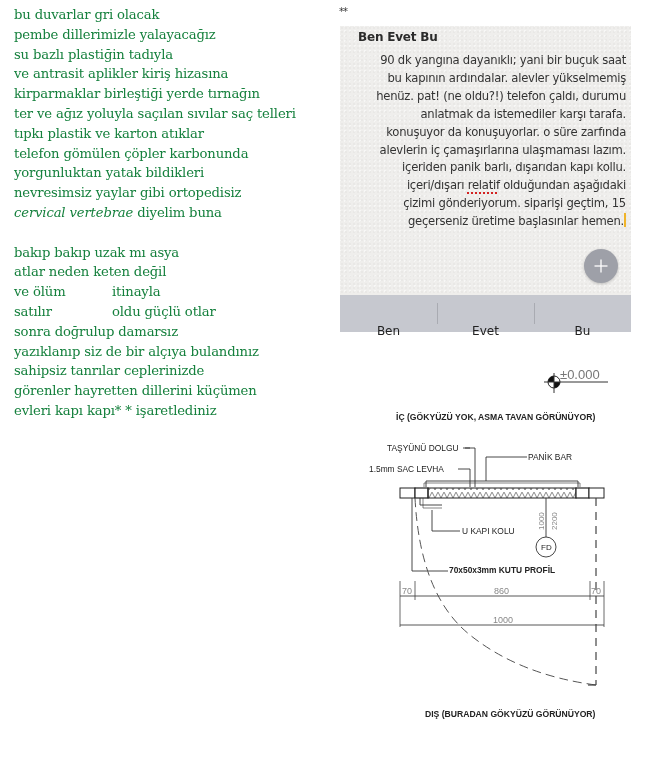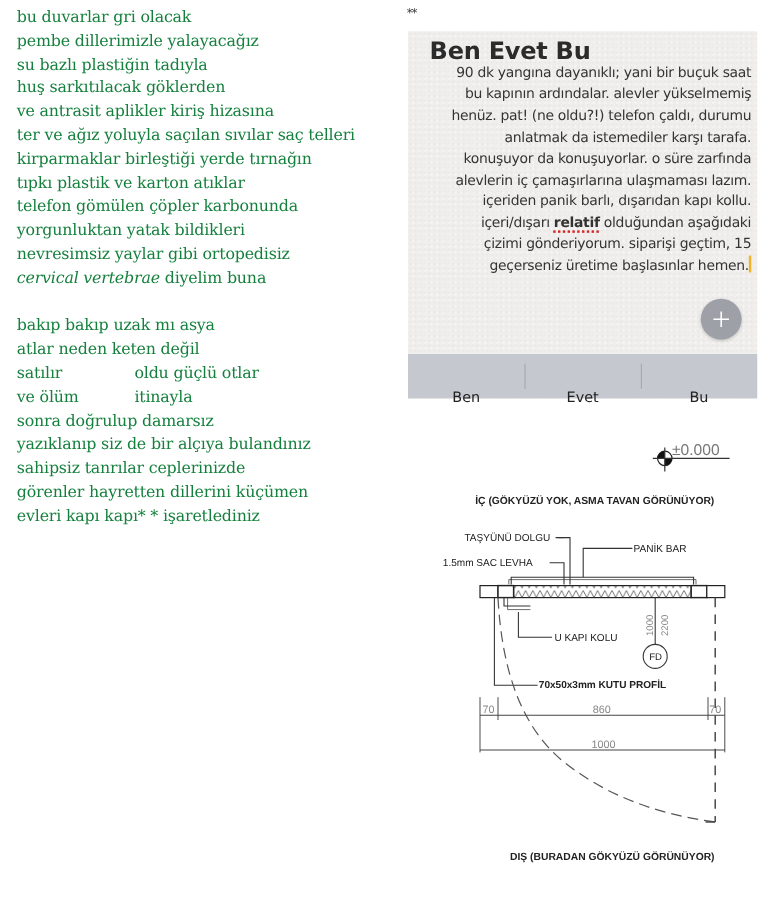--- a/index.html
+++ b/index.html
@@ -30,29 +30,29 @@
     position: absolute; left: 340px; top: 26px; width: 291px; height: 306px;
     background: #efeeec;
     background-image:
       radial-gradient(rgba(0,0,0,0.025) 1px, transparent 1px),
       radial-gradient(rgba(255,255,255,0.5) 1px, transparent 1px);
     background-size: 4px 4px, 5px 5px;
     background-position: 0 0, 2px 2px;
   }
   .note-title {
     position: absolute; left: 18px; top: 4px; font-family: "DejaVu Sans", sans-serif;
-    font-weight: bold; font-size: 20px; color: #2b2b2b; letter-spacing: -0.2px;
+    font-weight: bold; font-size: 12px; color: #2b2b2b; letter-spacing: -0.2px;
   }
   .note-body {
     position: absolute; left: 18px; top: 26px; width: 268px;
     font-family: "DejaVu Sans", sans-serif; font-size: 11.6px; line-height: 17.9px; color: #333;
     letter-spacing: -0.25px;
   }
   .note-body .nl { white-space: nowrap; text-align: right; }
-  .spell { text-decoration: underline dotted #d32222; text-underline-offset: 3px; text-decoration-thickness: 1.5px; font-weight: bold; }
+  .spell { text-decoration: underline dotted #d32222; text-underline-offset: 3px; text-decoration-thickness: 1.5px; }
   .caret { display: inline-block; width: 2px; height: 14px; background: #f0b429; vertical-align: -2px; margin-left: 0px; }
   .fab {
     position: absolute; left: 244px; top: 223px; width: 34px; height: 34px; border-radius: 50%;
     background: #9ea0a8; box-shadow: 0 1px 3px rgba(0,0,0,0.2);
     display: flex; align-items: center; justify-content: center;
   }
   .fab svg { width: 14px; height: 14px; }
   .suggest-bar {
     position: absolute; left: 0; top: 269px; width: 291px; height: 37px; background: #c6c8cf;
     display: flex; align-items: center;
@@ -69,34 +69,33 @@
   .drawing { position: absolute; left: 360px; top: 355px; width: 270px; height: 380px; }
   .drawing text { font-family: "Liberation Sans", sans-serif; }
 </style>
 </head>
 <body>
 
 <div class="poem">
   <div class="line">bu duvarlar gri olacak</div>
   <div class="line">pembe dillerimizle yalayacağız</div>
   <div class="line">su bazlı plastiğin tadıyla</div>
-  <div class="line">huş sarkıtılacak göklerden</div>
   <div class="line">ve antrasit aplikler kiriş hizasına</div>
+  <div class="line">kirparmaklar birleştiği yerde tırnağın</div>
   <div class="line">ter ve ağız yoluyla saçılan sıvılar saç telleri</div>
-  <div class="line">kirparmaklar birleştiği yerde tırnağın</div>
   <div class="line">tıpkı plastik ve karton atıklar</div>
   <div class="line">telefon gömülen çöpler karbonunda</div>
   <div class="line">yorgunluktan yatak bildikleri</div>
   <div class="line">nevresimsiz yaylar gibi ortopedisiz</div>
   <div class="line"><span class="it">cervical vertebrae</span><span> diyelim buna</span></div>
   <div class="gap"></div>
   <div class="line">bakıp bakıp uzak mı asya</div>
   <div class="line">atlar neden keten değil</div>
+  <div class="line rel"><span>ve ölüm</span><span class="col2">itinayla</span></div>
   <div class="line rel"><span>satılır</span><span class="col2">oldu güçlü otlar</span></div>
-  <div class="line rel"><span>ve ölüm</span><span class="col2">itinayla</span></div>
   <div class="line">sonra doğrulup damarsız</div>
   <div class="line">yazıklanıp siz de bir alçıya bulandınız</div>
   <div class="line">sahipsiz tanrılar ceplerinizde</div>
   <div class="line">görenler hayretten dillerini küçümen</div>
   <div class="line">evleri kapı kapı* * işaretlediniz</div>
 </div>
 
 <div class="stars">**</div>
 
 <div class="note">

